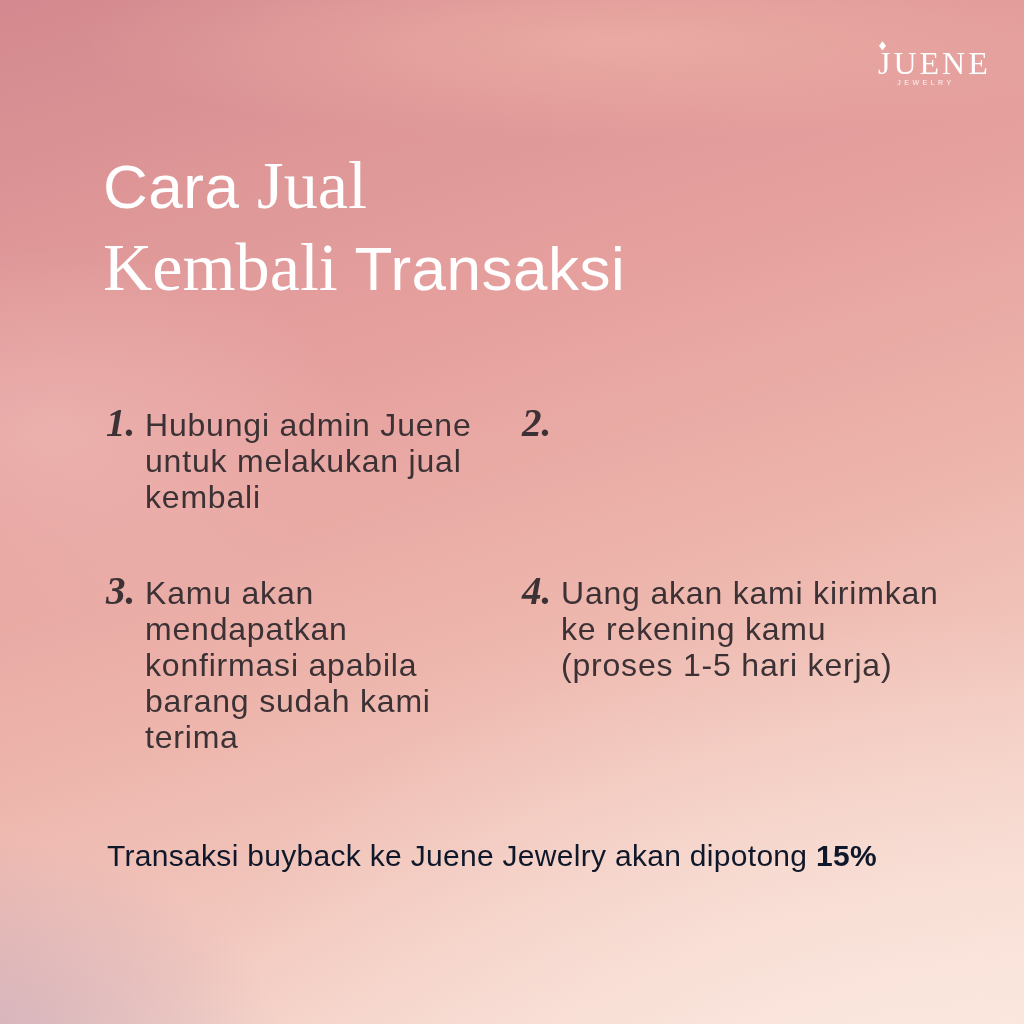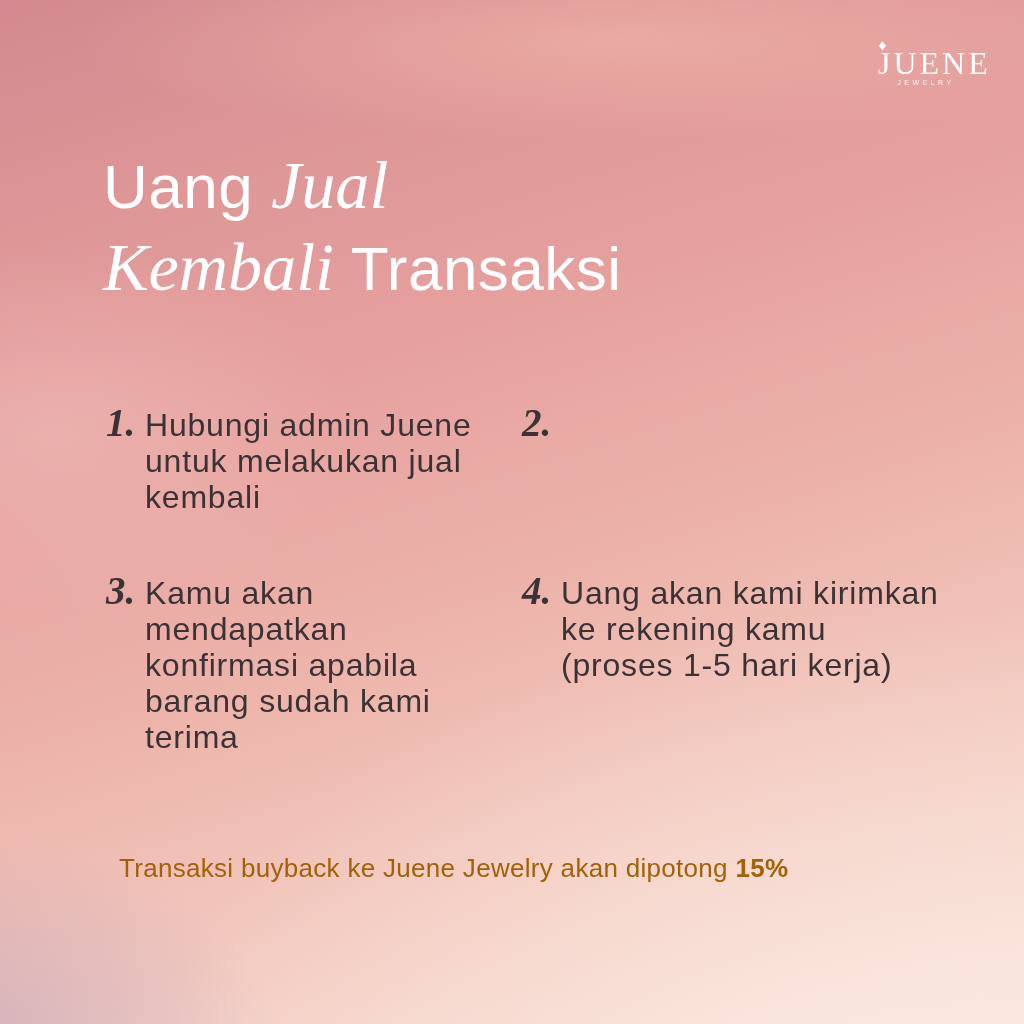--- a/index.html
+++ b/index.html
@@ -62,21 +62,20 @@
     margin: 0;
     color: #ffffff;
     font-size: 62px;
     line-height: 80px;
     font-weight: 400;
     letter-spacing: 0.5px;
     white-space: nowrap;
   }
   .title .t-serif {
     font-family: "Liberation Serif", serif;
-    font-style: italic;
     font-weight: 400;
     font-size: 1.1em;
     letter-spacing: 0;
   }
 
   
   .step {
     position: absolute;
     display: flex;
     align-items: baseline;
@@ -101,41 +100,41 @@
   .step-1 { left: 106px; top: 400px; }
   .step-2 { left: 522px; top: 400px; }
   .step-3 { left: 106px; top: 568px; }
   .step-4 { left: 522px; top: 568px; }
 
   
   .disclaimer {
     position: absolute;
     left: 103px;
     top: 833px;
-    margin: 16px;
-    color: #a16207;
-    font-size: 26px;
+    margin: 4px;
+    color: #0f172a;
+    font-size: 30px;
     line-height: 38px;
     letter-spacing: 0.3px;
     max-width: 830px;
   }
   .disclaimer strong { font-weight: 700; }
 </style>
 </head>
 <body>
 
 <div class="logo">
   <div class="logo-name-wrap">
     <span class="logo-diamond">◆</span>
     <span class="logo-name">JUENE</span>
   </div>
   <div class="logo-tagline">JEWELRY</div>
 </div>
 
-<h1 class="title"><span class="t-sans">Uang </span><span class="t-serif">Jual</span><br><span class="t-serif">Kembali</span><span class="t-sans"> Transaksi</span></h1>
+<h1 class="title"><span class="t-sans">Cara </span><span class="t-serif">Jual</span><br><span class="t-serif">Kembali</span><span class="t-sans"> Transaksi</span></h1>
 
 <div class="step step-1">
   <span class="step-number">1.</span>
   <div class="step-text">Hubungi admin Juene
 untuk melakukan jual
 kembali</div>
 </div>
 
 <div class="step step-2">
   <span class="step-number">2.</span>

